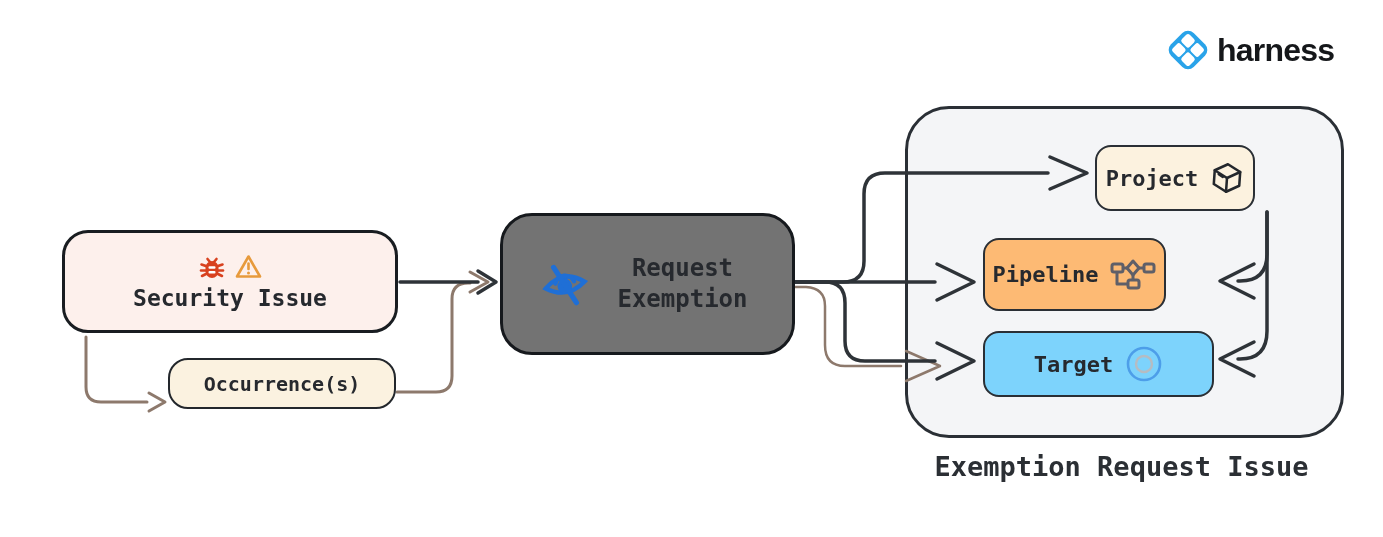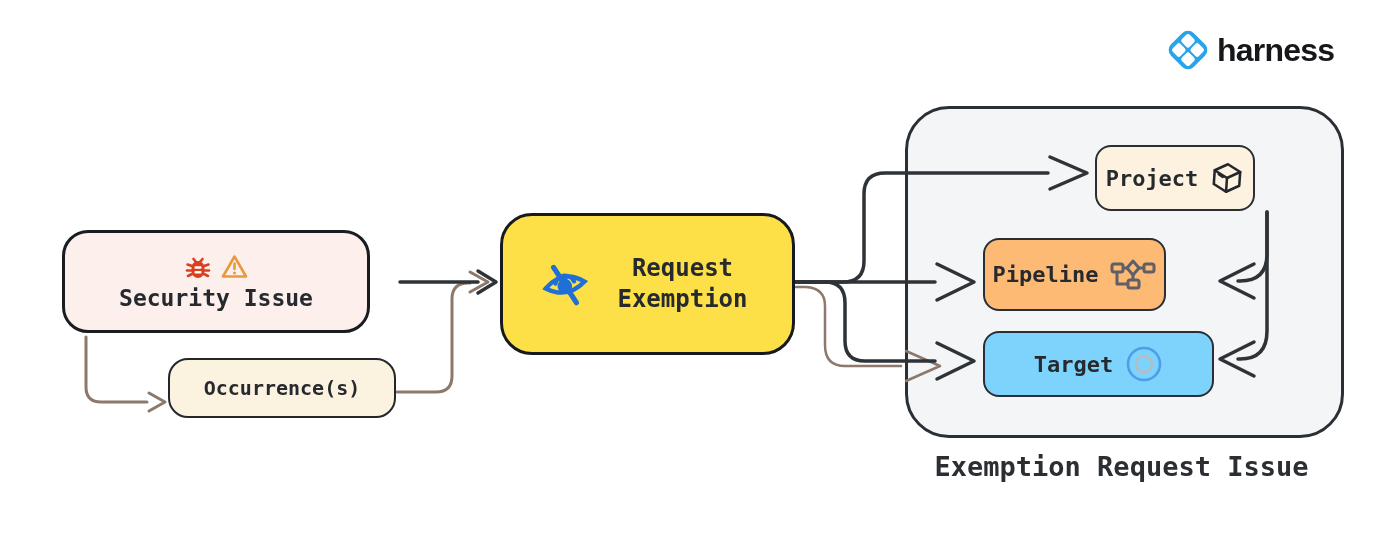--- a/index.html
+++ b/index.html
@@ -7,33 +7,33 @@
     position:relative; width:1383px; height:537px; background:#ffffff;
     font-family:"DejaVu Sans Mono","Liberation Mono",monospace; overflow:hidden;
   }
   .node{
     position:absolute; box-sizing:border-box; display:flex; align-items:center;
     justify-content:center; color:#26292e; font-weight:700; z-index:3;
   }
   .edges{position:absolute; left:0; top:0; z-index:2; pointer-events:none;}
   
   .sec{
-    left:62px; top:230px; width:308px; height:103px; background:#fdf0ec;
+    left:62px; top:230px; width:336px; height:103px; background:#fdf0ec;
     border:3px solid #191d21; border-radius:26px; flex-direction:column; gap:4px;
     font-size:23px;
   }
   .sec .icons{display:flex; gap:8px; align-items:center;}
   
   .occ{
-    left:168px; top:358px; width:228px; height:60px; background:#fbf2e0;
+    left:168px; top:358px; width:228px; height:51px; background:#fbf2e0;
     border:2.5px solid #23272c; border-radius:20px; font-size:20px;
   }
   
   .req{
-    left:500px; top:213px; width:295px; height:142px; background:#fde047;
+    left:500px; top:213px; width:295px; height:142px; background:#737373;
     border:3px solid #16191d; border-radius:32px; gap:16px; font-size:24px;
   }
   .req .lbl{width:150px; text-align:center; line-height:1.3;}
   
   .scope{
     position:absolute; left:905px; top:106px; width:433px; height:326px;
     background:#f4f5f7; border:3px solid #2a2f35; border-radius:44px; z-index:1;
   }
   .scope-title{
     position:absolute; left:905px; top:451px; width:433px; text-align:center;

